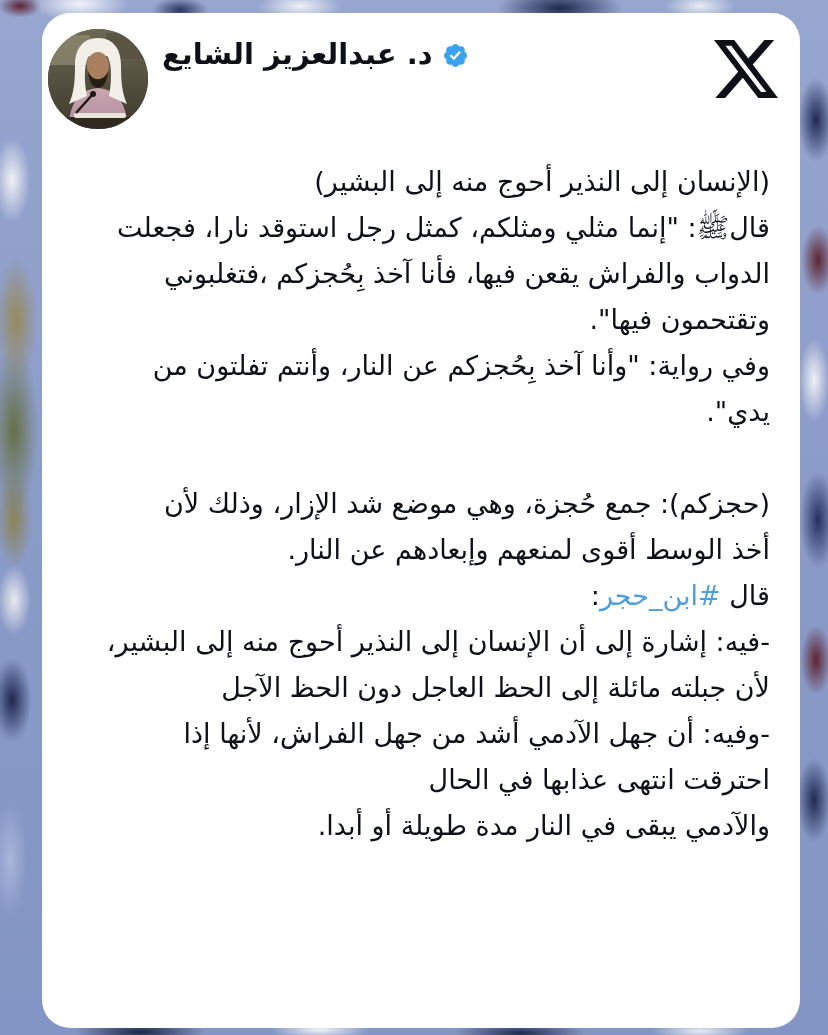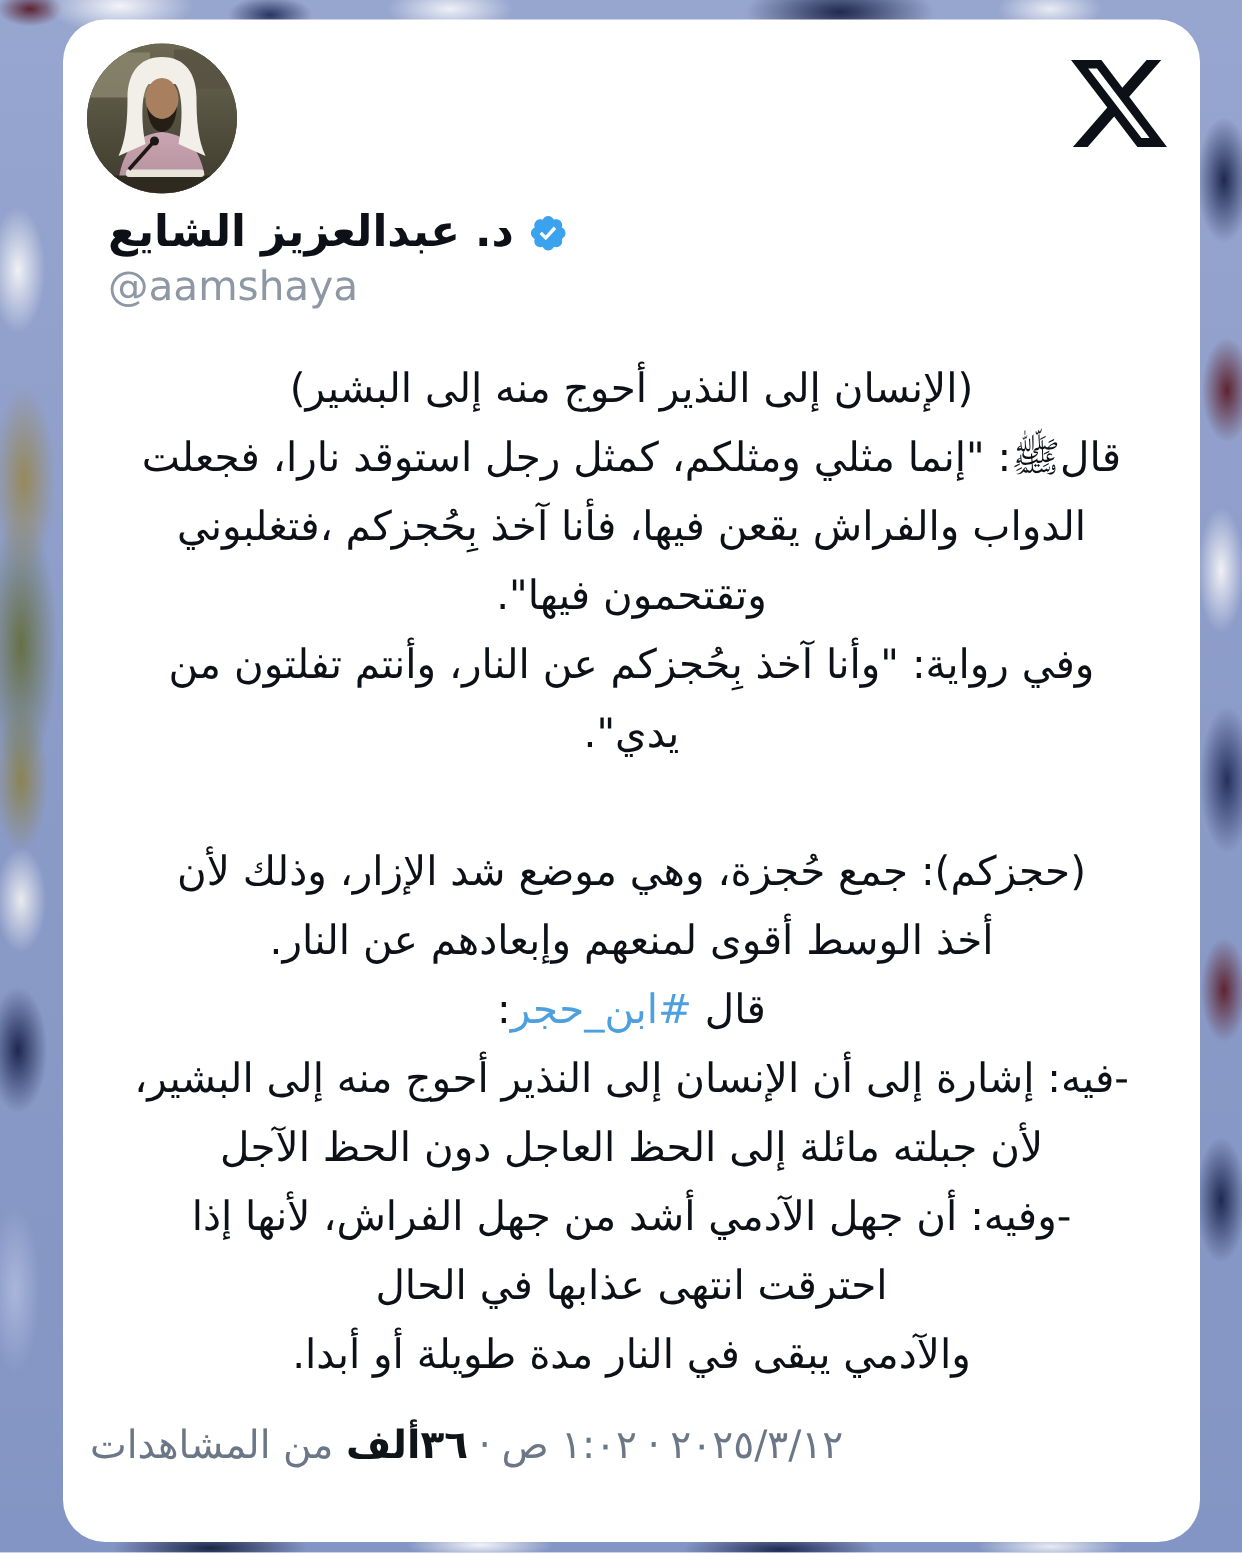--- a/index.html
+++ b/index.html
@@ -35,40 +35,40 @@
       radial-gradient(90px 18px at 140px 1032px,#1b2547 0%, rgba(27,37,71,0) 72%),
       radial-gradient(70px 14px at 320px 1030px,#f2f3f7 0%, rgba(242,243,247,0) 70%),
       radial-gradient(90px 16px at 520px 1033px,#202a52 0%, rgba(32,42,82,0) 72%),
       radial-gradient(70px 14px at 700px 1031px,#e8ebf2 0%, rgba(232,235,242,0) 70%),
       linear-gradient(180deg,#97a6cf 0%, #8b9bc8 50%, #8395c4 100%);
   }
   .card{
     position:absolute;left:42px;top:13px;width:758px;height:1015px;
     background:#ffffff;border-radius:28px;
   }
-  .header{position:relative;display:flex;padding:16px 18px 0 16px;flex-direction:column;}
+  .header{position:relative;display:flex;padding:16px 18px 0 6px;}
   .avatar{
     width:100px;height:100px;border-radius:50%;overflow:hidden;flex:0 0 auto;
     background:#4a4636;
   }
   .avatar svg{display:block;width:100%;height:100%;}
   .id-block{margin-left:14px;padding-top:8px;min-width:0;}
   .name-row{display:flex;align-items:center;gap:9px;}
   .name{
     font-size:29px;font-weight:700;color:#0d1117;line-height:1.2;
     direction:rtl;white-space:nowrap;
   }
   .badge{width:27px;height:27px;flex:0 0 auto;margin-top:3px;}
   .badge svg{display:block;width:100%;height:100%;}
   .handle{font-size:27px;color:#8d98a4;margin-top:4px;}
   .xlogo{position:absolute;top:24px;right:22px;width:64px;height:64px;}
   .xlogo svg{display:block;width:100%;height:100%;}
   .tweet{
     margin:30px 30px 0 30px;
-    direction:rtl;text-align:center;
+    direction:rtl;text-align:right;
     font-size:27px;line-height:46px;font-weight:500;color:#0d1117;
     white-space:pre-wrap;word-wrap:break-word;
   }
   .tweet a.hashtag{color:#4da0dd;text-decoration:none;font-weight:500;cursor:pointer;}
   .footer{
     margin:22px 28px 0 18px;
     direction:rtl;text-align:left;
     font-size:26px;color:#6b7787;white-space:nowrap;
   }
   .footer .sep{margin:0 7px;color:#6b7787;}
@@ -108,21 +108,20 @@
       </div>
       <div class="id-block">
         <div class="name-row">
           <span class="name" dir="rtl">د. عبدالعزيز الشايع</span>
           <span class="badge">
             <svg viewBox="0 0 24 24" aria-hidden="true">
               <path fill="#3ba2ee" d="M22.25 12c0-1.43-.88-2.67-2.19-3.34.46-1.39.2-2.9-.81-3.91s-2.52-1.27-3.91-.81c-.66-1.31-1.91-2.19-3.34-2.19s-2.67.88-3.33 2.19c-1.4-.46-2.91-.2-3.92.81s-1.26 2.52-.8 3.91c-1.31.67-2.2 1.91-2.2 3.34s.89 2.67 2.2 3.34c-.46 1.39-.21 2.9.8 3.91s2.52 1.26 3.91.81c.67 1.31 1.91 2.19 3.34 2.19s2.68-.88 3.34-2.19c1.39.45 2.9.2 3.91-.81s1.27-2.52.81-3.91c1.31-.67 2.19-1.91 2.19-3.34zm-11.71 4.2L6.8 12.46l1.41-1.42 2.26 2.26 4.8-5.23 1.47 1.36-6.2 6.77z"></path>
             </svg>
           </span>
         </div>
-        <div class="handle">@aamshaya</div>
       </div>
       <div class="xlogo">
         <svg viewBox="0 0 24 24" aria-hidden="true">
           <path fill="#0d1117" d="M18.901 1.153h3.68l-8.04 9.19L24 22.846h-7.406l-5.8-7.584-6.638 7.584H.474l8.6-9.83L0 1.154h7.594l5.243 6.932 6.064-6.933Zm-1.293 19.494h2.039L6.486 3.24H4.298l13.31 17.407Z"></path>
         </svg>
       </div>
     </div>
 
     <div class="tweet"><span>(الإنسان إلى النذير أحوج منه إلى البشير)
 قالﷺ: "إنما مثلي ومثلكم، كمثل رجل استوقد نارا، فجعلت
@@ -133,18 +132,15 @@
 </span><span>
 (حجزكم): جمع حُجزة، وهي موضع شد الإزار، وذلك لأن
 أخذ الوسط أقوى لمنعهم وإبعادهم عن النار.
 قال </span><a class="hashtag">#ابن_حجر</a><span>:
 -فيه: إشارة إلى أن الإنسان إلى النذير أحوج منه إلى البشير،
 لأن جبلته مائلة إلى الحظ العاجل دون الحظ الآجل
 -وفيه: أن جهل الآدمي أشد من جهل الفراش، لأنها إذا
 احترقت انتهى عذابها في الحال
 والآدمي يبقى في النار مدة طويلة أو أبدا.</span></div>
 
-    <div class="footer">
-      <span>٢٠٢٥/٣/١٢</span><span class="sep">·</span><span>١:٠٢ ص</span><span class="sep">·</span><span><b>٣٦ألف</b> <span>من المشاهدات</span></span>
-    </div>
 
   </div>
 </div>
 
 </body></html>

